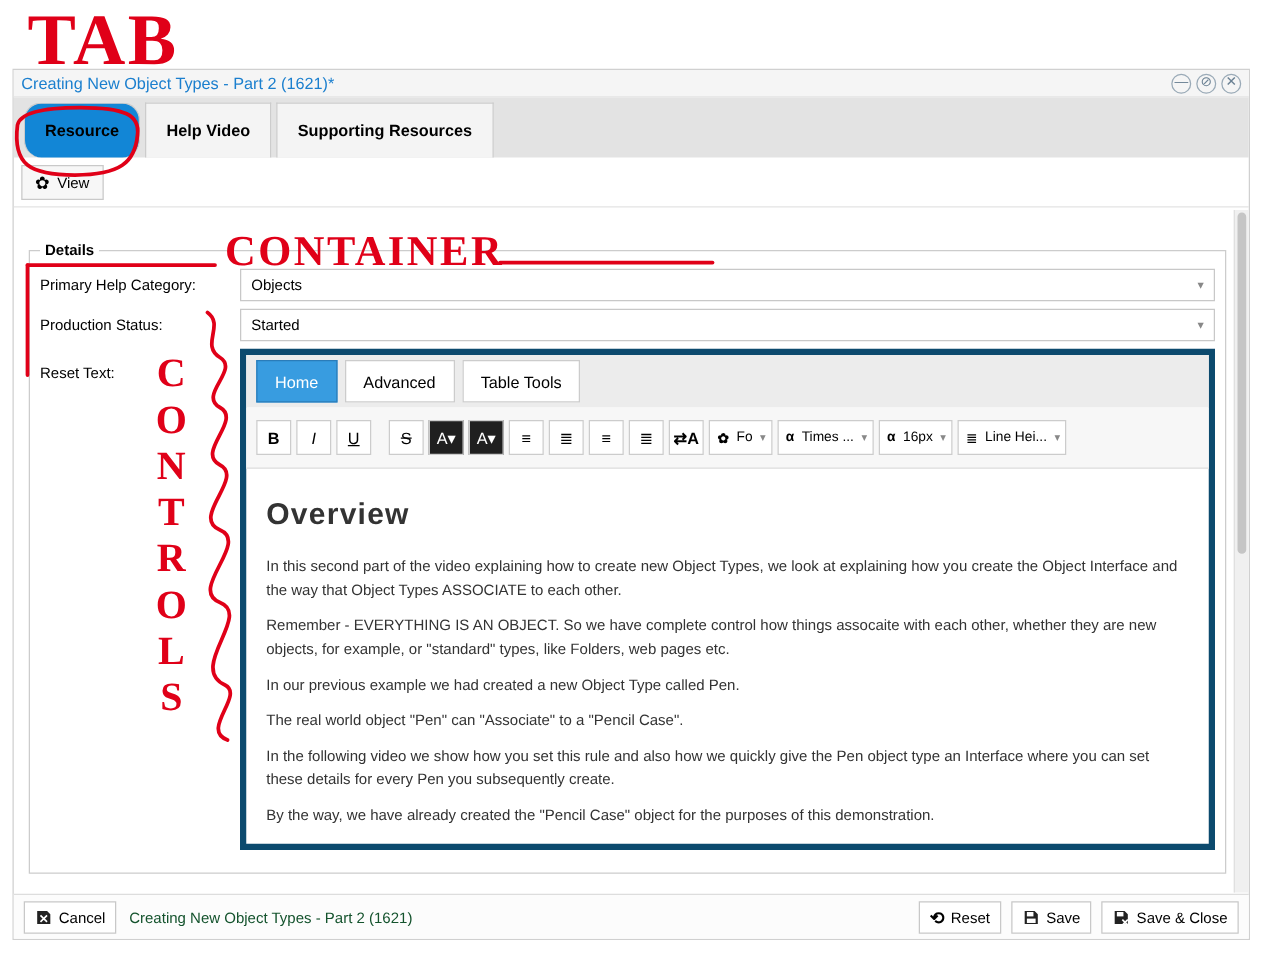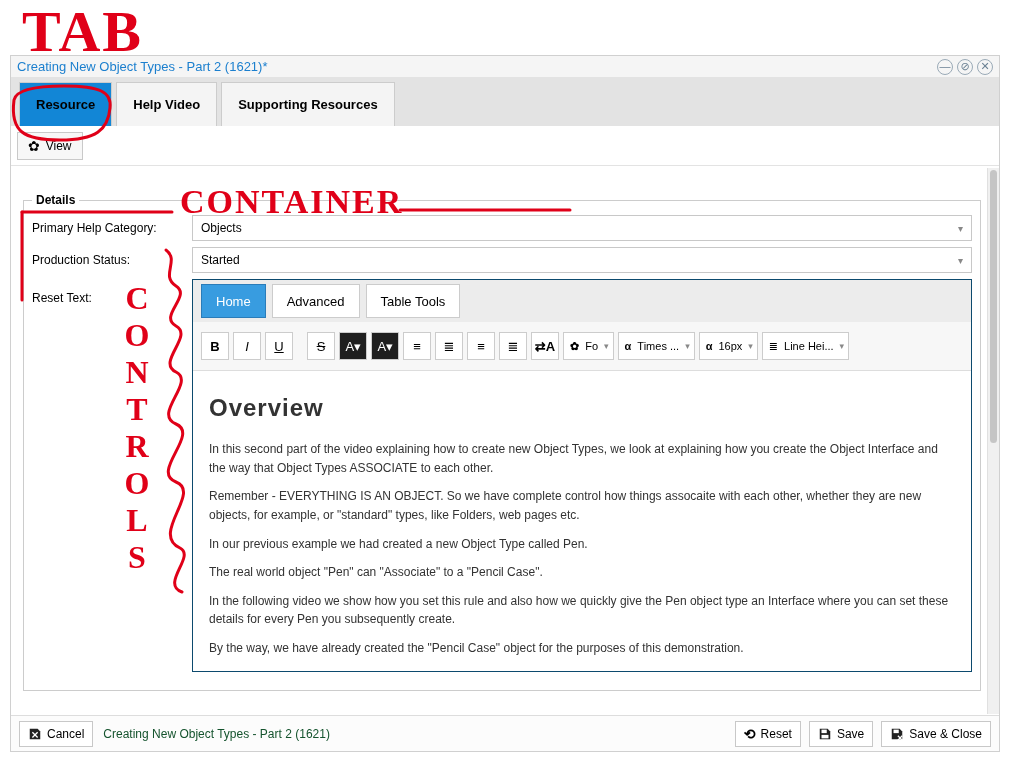--- a/index.html
+++ b/index.html
@@ -67,21 +67,21 @@
     display: flex;
     align-items: center;
     font-size: 13px;
     font-weight: bold;
     background: #f4f4f4;
     border: 1px solid #ccc;
     border-bottom: none;
     margin-right: 4px;
     cursor: pointer;
   }
-  .tab.active { background:#1286d6; color:#000; }
+  .tab.active { background:#1286d6; color:#000;border-radius:14px; }
   .tab.active span { color:#000; }
   .tab:first-child { margin-left: 8px; }
   .subbar {
     height: 40px;
     border-bottom: 1px solid #e3e3e3;
     display:flex; align-items:center; padding-left:6px;
   }
   .view-btn {
     height:28px; padding:0 10px; display:flex; align-items:center; gap:6px;
     border:1px solid #c9c9c9; background:#f7f7f7; cursor:pointer;
@@ -105,21 +105,21 @@
   }
   fieldset.details legend { font-size:12px; font-weight:bold; padding:0 4px; }
   .form-row { display:flex; align-items:center; margin-bottom:6px; }
   .form-row .lbl { width:160px; padding-right:8px; }
   .select {
     flex:1; height:26px; border:1px solid #c8c8c8; background:#fff;
     display:flex; align-items:center; justify-content:space-between;
     padding:0 8px; cursor:pointer; font-size:12px;
   }
   .select .chev { color:#888; font-size:10px; }
-  .editor-shell { flex:1; border:1px solid #0c4a6e; }
+  .editor-shell { flex:1; border:5px solid #0c4a6e; }
   .editor-tabs {
     height:42px; background:#ececec; display:flex; align-items:center; padding-left:8px; gap:6px;
   }
   .etab {
     height:34px; padding:0 14px; display:flex; align-items:center; font-size:13px;
     background:#fff; border:1px solid #ccc; cursor:pointer;
   }
   .etab.active { background:#389ce0; color:#fff; border-color:#2a7cb9; }
   .ribbon {
     background:#f7f7f7; border-bottom:1px solid #ddd; padding:10px 8px;

